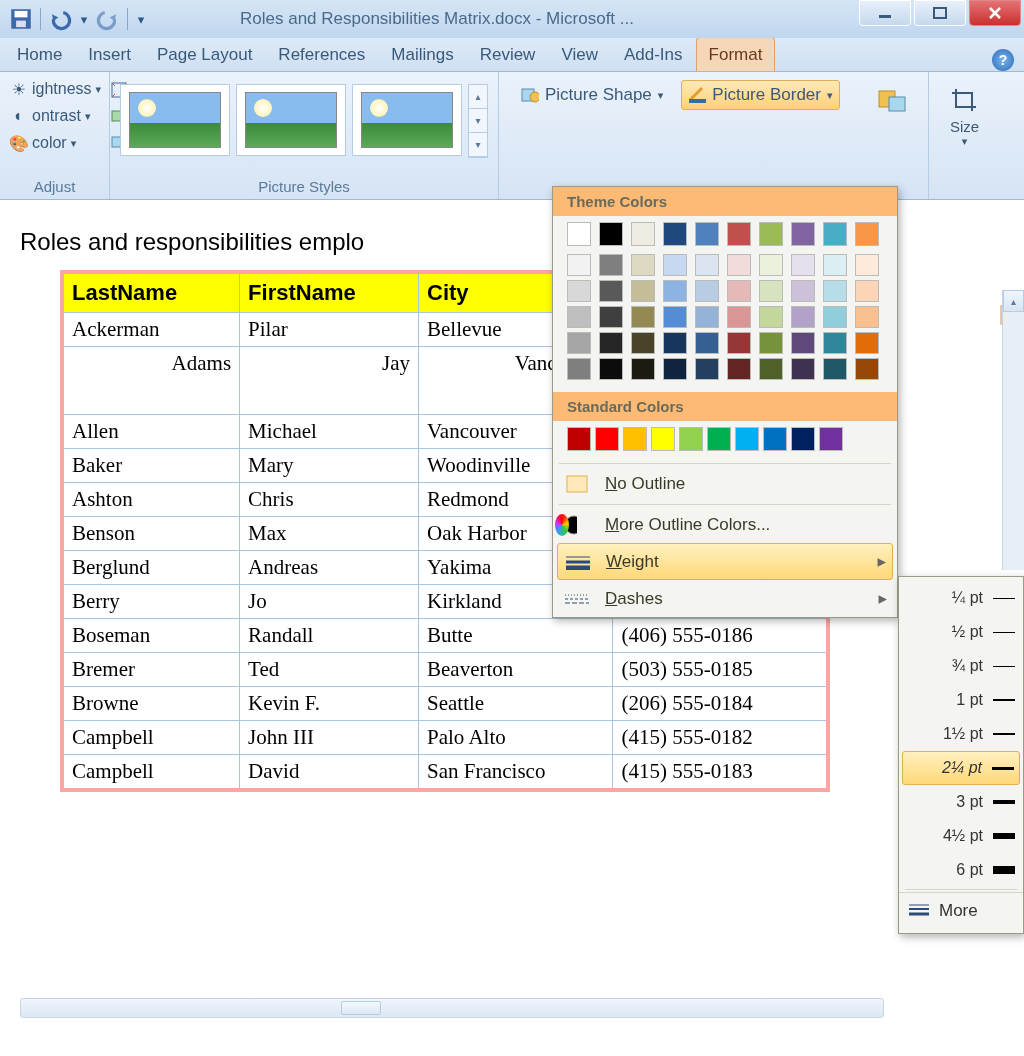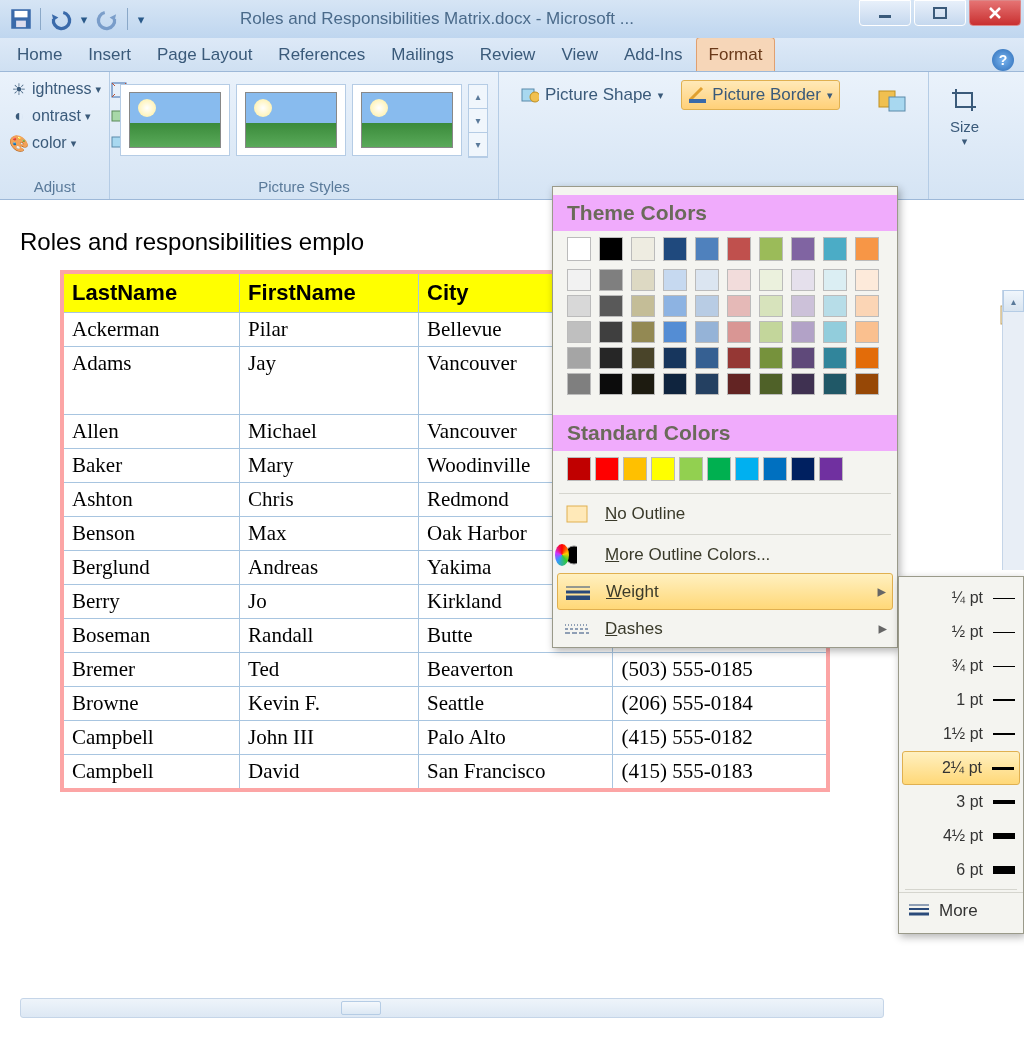--- a/index.html
+++ b/index.html
@@ -45,43 +45,43 @@
 
 .big-btn { width: 60px; display: flex; flex-direction: column; align-items: center; padding: 6px 4px; color: #3a5a7a; font-size: 15px;}
 .big-btn .ico { width: 36px; height: 36px; display:flex; align-items:center; justify-content:center;}
 
 
 .doc-area { position: relative; background: #fff; padding: 28px 20px; }
 .doc-title { font-size: 24px; font-family: Arial; color: #000; margin-bottom: 14px;}
 .emp-table { border: 4px solid #fca5a5; border-collapse: collapse; width: 770px; font-family: "Times New Roman", serif; font-size: 21px; margin-left: 40px;}
 .emp-table th { background: #ffff00; font-family: Arial; font-size: 22px; color: #000; text-align: left; padding: 6px 8px; border: 1px solid #a8c5e0; font-weight: bold;}
 .emp-table td { padding: 4px 8px; border: 1px solid #a8c5e0; vertical-align: top;}
-.emp-table tr.tall td { height: 68px;}
+.emp-table tr.tall td { height: 68px; text-align: right;}
 
 
 .ruler { height: 24px; background: linear-gradient(#e4edf8, #d2e0f0); border-top: 1px solid #b5cce5; position: absolute; bottom: 0; left: 0; right: 0;}
 
 
 .border-panel { position: absolute; left: 552px; top: 186px; width: 346px; background: #f4f4f0; border: 1px solid #9a9a8a; box-shadow: 2px 3px 8px rgba(0,0,0,0.3);}
-.panel-header { padding: 6px 14px; color: #6a6a5a; font-size: 21px; font-weight: 600; background: #f0abfc; margin-top: 8px;}
+.panel-header { padding: 6px 14px; color: #6a6a5a; font-size: 15px; font-weight: 600; background: #fdba74;}
 .color-grid { display: grid; grid-template-columns: repeat(10, 28px); gap: 4px; padding: 6px 14px;}
 .swatch { width: 24px; height: 24px; border: 1px solid #bbb;}
 .shade-grid { display: grid; grid-template-columns: repeat(10, 28px); grid-auto-rows: 24px; gap: 2px 4px; padding: 2px 14px 10px;}
 .std-row { display: flex; gap: 4px; padding: 6px 14px 10px;}
 .panel-sep { height: 1px; background: #d5d5ce; margin: 2px 6px;}
 .panel-item { display: flex; align-items: center; gap: 14px; padding: 8px 10px; color: #3a3a2a; font-size: 17px;}
 .panel-item.hover { background: linear-gradient(#fff0c0, #ffd878); border: 1px solid #e0b050; margin: 0 4px; border-radius: 3px; padding: 7px 6px;}
 .panel-item .ico { width: 28px; height: 20px; display:flex; align-items:center; justify-content:center;}
 .panel-item .arrow { margin-left: auto; color: #666;}
 .underline-letter { text-decoration: underline;}
 
 
 .weight-menu { position: absolute; left: 898px; top: 576px; width: 126px; background: #f4f4f0; border: 1px solid #9a9a8a; box-shadow: 2px 3px 8px rgba(0,0,0,0.3); padding: 4px 0;}
 .wt-item { display: flex; align-items: center; justify-content: flex-end; gap: 10px; height: 34px; padding: 0 8px 0 8px; font-size: 16px; color: #333;}
-.wt-item.sel { background: linear-gradient(#fff0c0, #ffd878); border: 1px solid #e0b050; margin: 0 3px; border-radius: 3px; padding-right: 5px;}
+.wt-item.sel { background: linear-gradient(#fff0c0, #ffd878); border: 1px solid #e0b050; margin: 0 3px; border-radius: 3px; padding-right: 5px; font-style: italic;}
 .wt-line { background: #000; flex: 0 0 22px;}
 .wt-more { border-top: 1px solid #d5d5ce; padding: 8px 10px; display: flex; align-items: center; gap: 10px; font-size: 17px; color: #333;}
 
 .vscroll { position: absolute; right: 0; top: 290px; width: 22px; height: 280px; background: #e8eef6; border-left: 1px solid #c5d5e8;}
 .vscroll-btn { height: 22px; background: linear-gradient(#f0f6fc,#d8e4f0); border: 1px solid #b5cce5; display:flex; align-items:center; justify-content:center; font-size:10px; color:#5a7a9a;}
 
 .side-icon { position: absolute; right: 4px; top: 304px; width: 22px; height: 22px;}
 </style>
 </head>
 <body>

